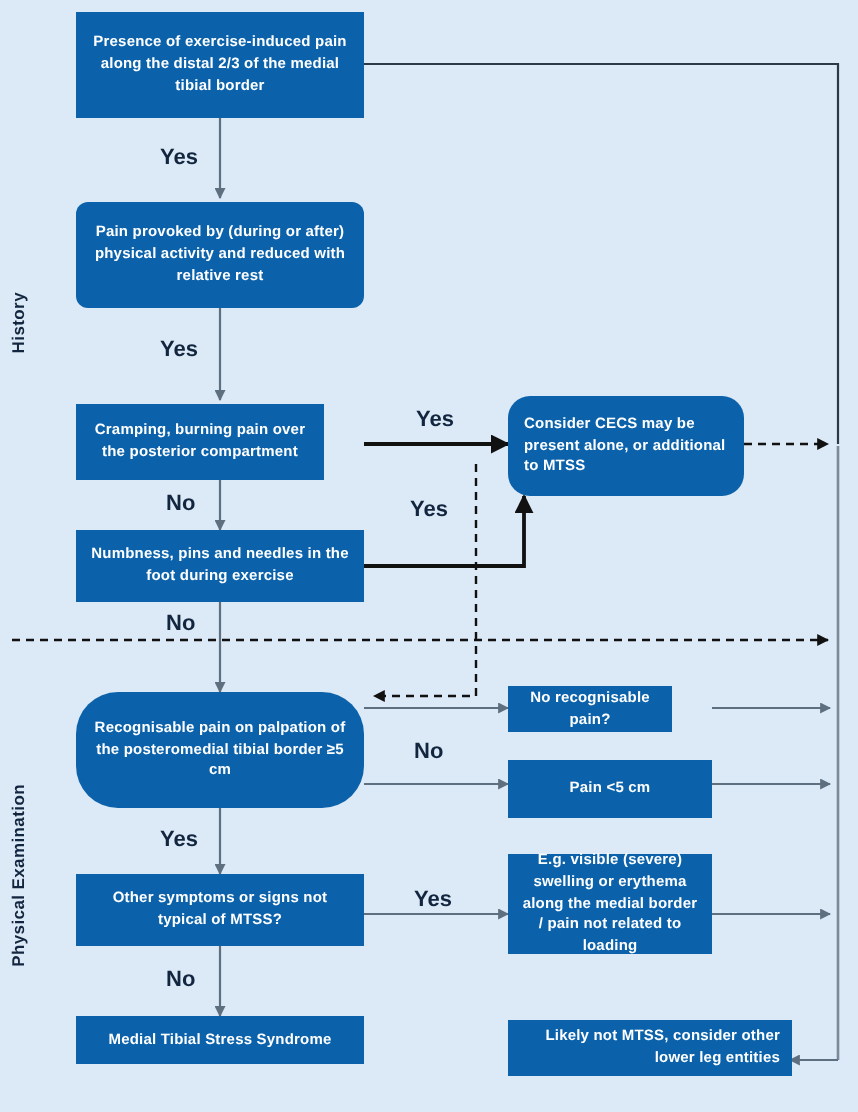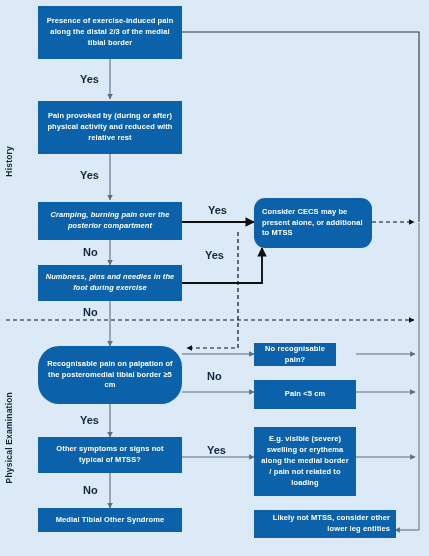--- a/index.html
+++ b/index.html
@@ -155,39 +155,39 @@
     <g stroke="#5e6f80" stroke-width="1.1" fill="none">
       <path d="M 419 530 L 395 530" marker-end="url(#arrGray)"></path>
     </g>
   </svg>
 
   <div class="lane-label" style="left:4px; top:146px;">History</div>
   <div class="lane-label" style="left:4px; top:392px;">Physical Examination</div>
 
   <div class="box" style="left:38px; top:6px; width:144px; height:53px;">Presence of exercise-induced pain along the distal 2/3 of the medial tibial border</div>
 
-  <div class="box" style="left:38px; top:101px; width:144px; height:53px;">Pain provoked by (during or after) physical activity and reduced with relative rest</div>
-
-  <div class="box" style="left:38px; top:202px; width:144px; height:38px;font-style:italic;">Cramping, burning pain over the posterior compartment</div>
+  <div class="box" style="left:38px; top:101px; width:144px; height:53px;border-radius:6px;">Pain provoked by (during or after) physical activity and reduced with relative rest</div>
+
+  <div class="box" style="left:38px; top:202px; width:124px; height:38px;">Cramping, burning pain over the posterior compartment</div>
 
   <div class="box left-align" style="left:254px; top:198px; width:118px; height:50px;border-radius:11px;">Consider CECS may be present alone, or additional to MTSS</div>
 
-  <div class="box" style="left:38px; top:265px; width:144px; height:36px;font-style:italic;">Numbness, pins and needles in the foot during exercise</div>
+  <div class="box" style="left:38px; top:265px; width:144px; height:36px;">Numbness, pins and needles in the foot during exercise</div>
 
   <div class="box" style="left:38px; top:346px; width:144px; height:58px;border-radius:21px;">Recognisable pain on palpation of the posteromedial tibial border ≥5 cm</div>
 
   <div class="box" style="left:254px; top:343px; width:82px; height:23px;">No recognisable pain?</div>
 
   <div class="box" style="left:254px; top:380px; width:102px; height:29px;">Pain &lt;5 cm</div>
 
   <div class="box" style="left:38px; top:437px; width:144px; height:36px;">Other symptoms or signs not typical of MTSS?</div>
 
-  <div class="box" style="left:254px; top:427px; width:102px; height:69px;">E.g. visible (severe) swelling or erythema along the medial border / pain not related to loading</div>
-
-  <div class="box" style="left:38px; top:508px; width:144px; height:24px;">Medial Tibial Other Syndrome</div>
+  <div class="box" style="left:254px; top:427px; width:102px; height:50px;">E.g. visible (severe) swelling or erythema along the medial border / pain not related to loading</div>
+
+  <div class="box" style="left:38px; top:508px; width:144px; height:24px;">Medial Tibial Stress Syndrome</div>
 
   <div class="box" style="left:254px; top:510px; width:142px; height:28px;text-align:right;">Likely not MTSS, consider other lower leg entities</div>
 
   <div class="edge-label" style="left:80px; top:73px;">Yes</div>
 
   <div class="edge-label" style="left:80px; top:169px;">Yes</div>
 
   <div class="edge-label" style="left:208px; top:204px;">Yes</div>
 
   <div class="edge-label" style="left:83px; top:246px;">No</div>

